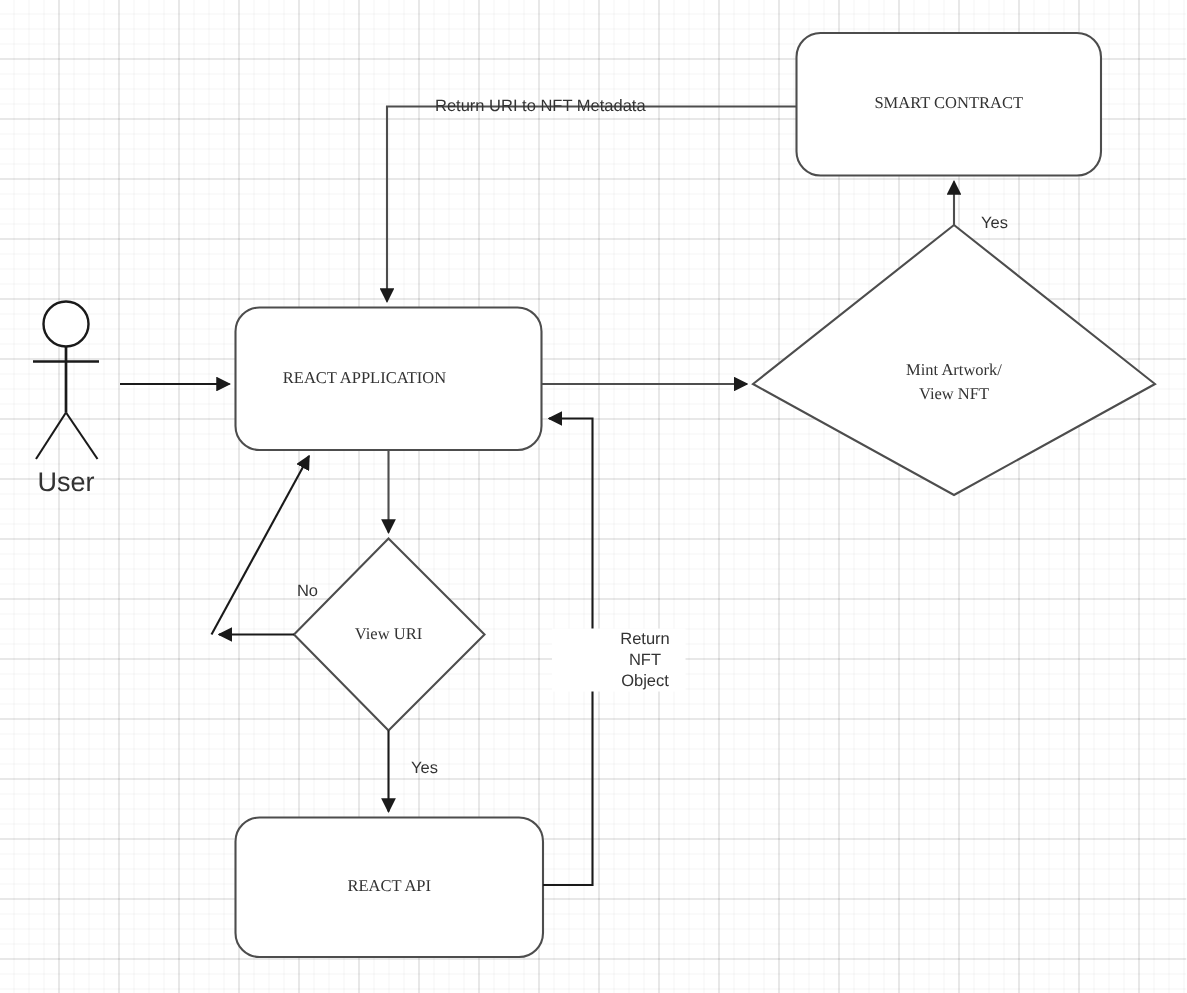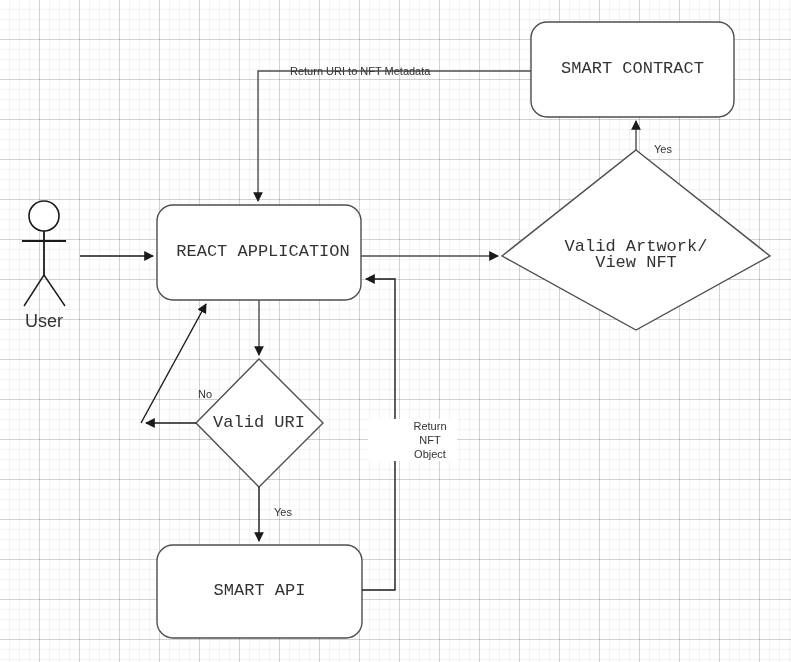--- a/index.html
+++ b/index.html
@@ -29,22 +29,22 @@
   #diagram {
     position: absolute;
     left: 0;
     top: 0;
     width: 791px;
     height: 662px;
   }
   .node-label {
     position: absolute;
     color: #333333;
-    font-family: Liberation Mono, monospace;
-    font-size: 17px;
+    font-family: Liberation Serif, serif;
+    font-size: 11px;
     line-height: 16px;
     text-align: center;
     white-space: pre-line;
     pointer-events: none;
   }
   .edge-label {
     position: absolute;
     color: #333333;
     font-family: "Liberation Sans", sans-serif;
     font-size: 11px;
@@ -105,28 +105,28 @@
     <path d="M 196 423 L 146 423" fill="none" stroke="#1a1a1a" stroke-width="1.4" marker-end="url(#arrow)"></path>
     <path d="M 141 423 L 206 304" fill="none" stroke="#1a1a1a" stroke-width="1.4" marker-end="url(#arrow)"></path>
 
     <line x1="259" y1="487" x2="259" y2="541" stroke="#1a1a1a" stroke-width="1.4" marker-end="url(#arrow)"></line>
 
     <path d="M 362 590 L 395 590 L 395 279 L 366 279" fill="none" stroke="#1a1a1a" stroke-width="1.4" marker-end="url(#arrow)"></path>
   </svg>
 
   <div class="node-label" style="left:531px; top:61px; width:203px;">SMART CONTRACT</div>
 
-  <div class="node-label" style="left:161px; top:244px; width:204px;">REACT APPLICATION</div>
+  <div class="node-label" style="left:141px; top:244px; width:204px;">REACT APPLICATION</div>
 
-  <div class="node-label" style="left:157px; top:583px; width:205px;">SMART API</div>
+  <div class="node-label" style="left:157px; top:583px; width:205px;">REACT API</div>
 
-  <div class="node-label" style="left:556px; top:239px; width:160px;">Valid Artwork/
+  <div class="node-label" style="left:556px; top:239px; width:160px;">Mint Artwork/
 View NFT</div>
 
-  <div class="node-label" style="left:199px; top:415px; width:120px;">Valid URI</div>
+  <div class="node-label" style="left:199px; top:415px; width:120px;">View URI</div>
 
   <div class="actor-label" style="left:9px; top:311px; width:70px;">User</div>
 
   <div class="edge-label" style="left:255px; top:64px; width:160px; text-align:left;">Return URI to NFT Metadata</div>
 
   <div class="edge-label" style="left:610px; top:142px; width:36px;">Yes</div>
 
   <div class="edge-label" style="left:154px; top:355px; width:32px;margin-top:32px;">No</div>
 
   <div class="edge-label" style="left:232px; top:505px; width:32px;">Yes</div>

